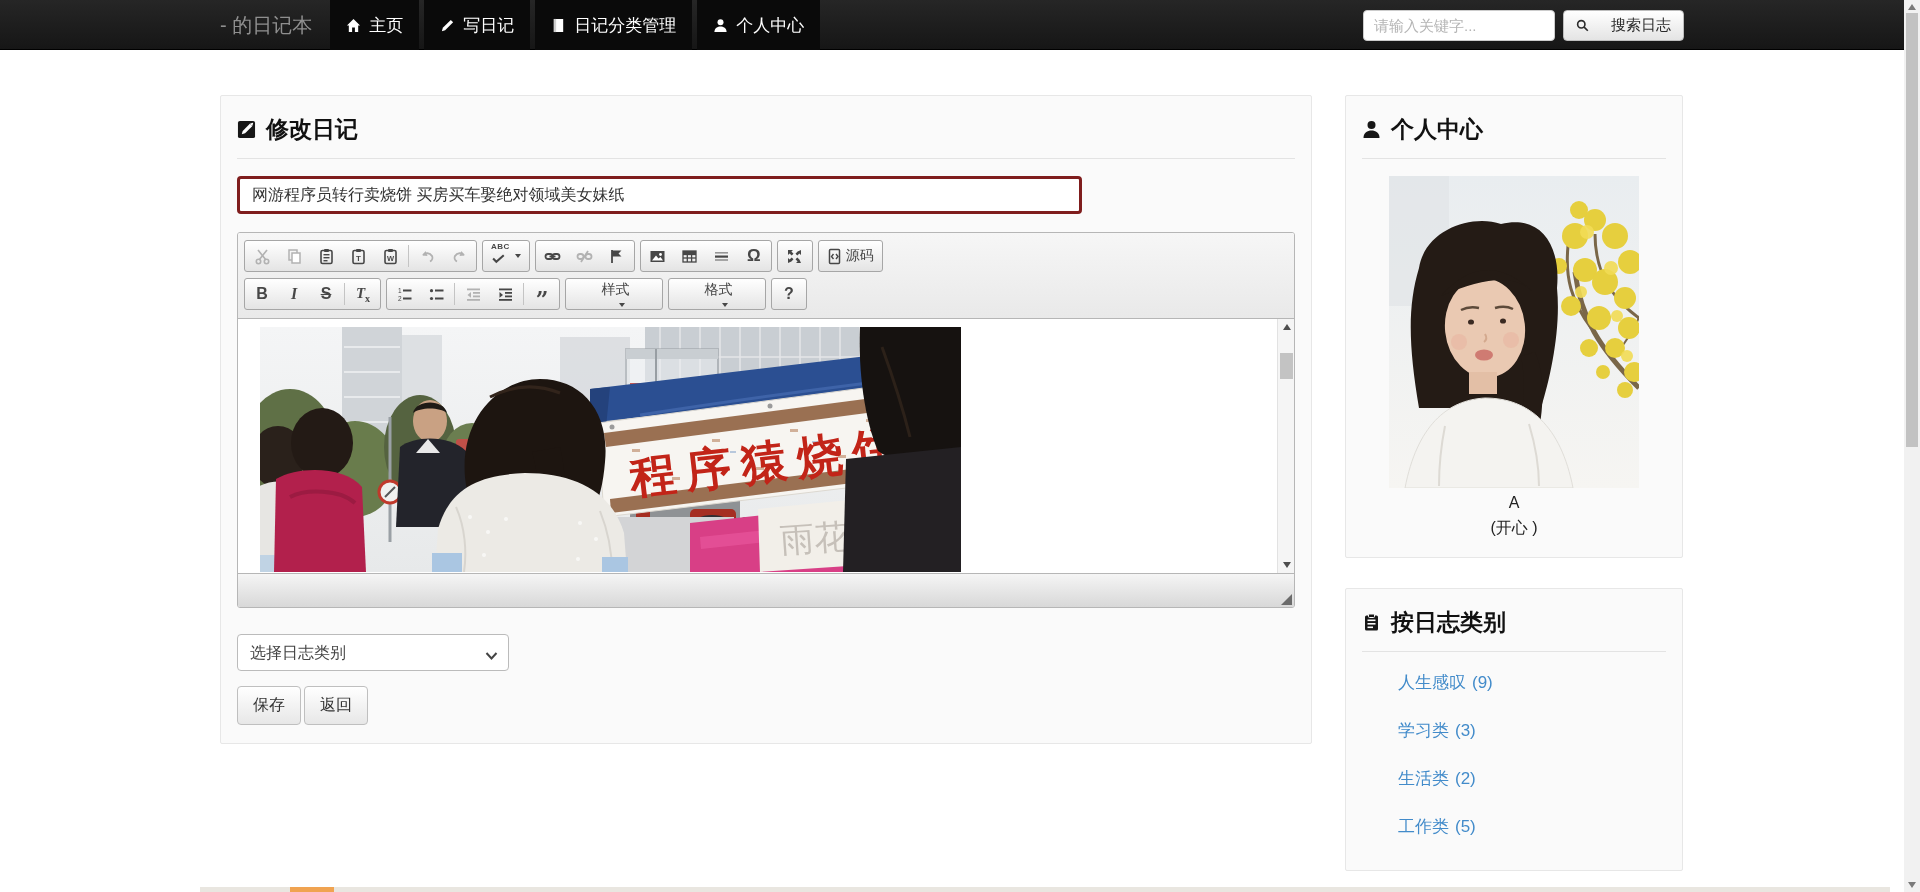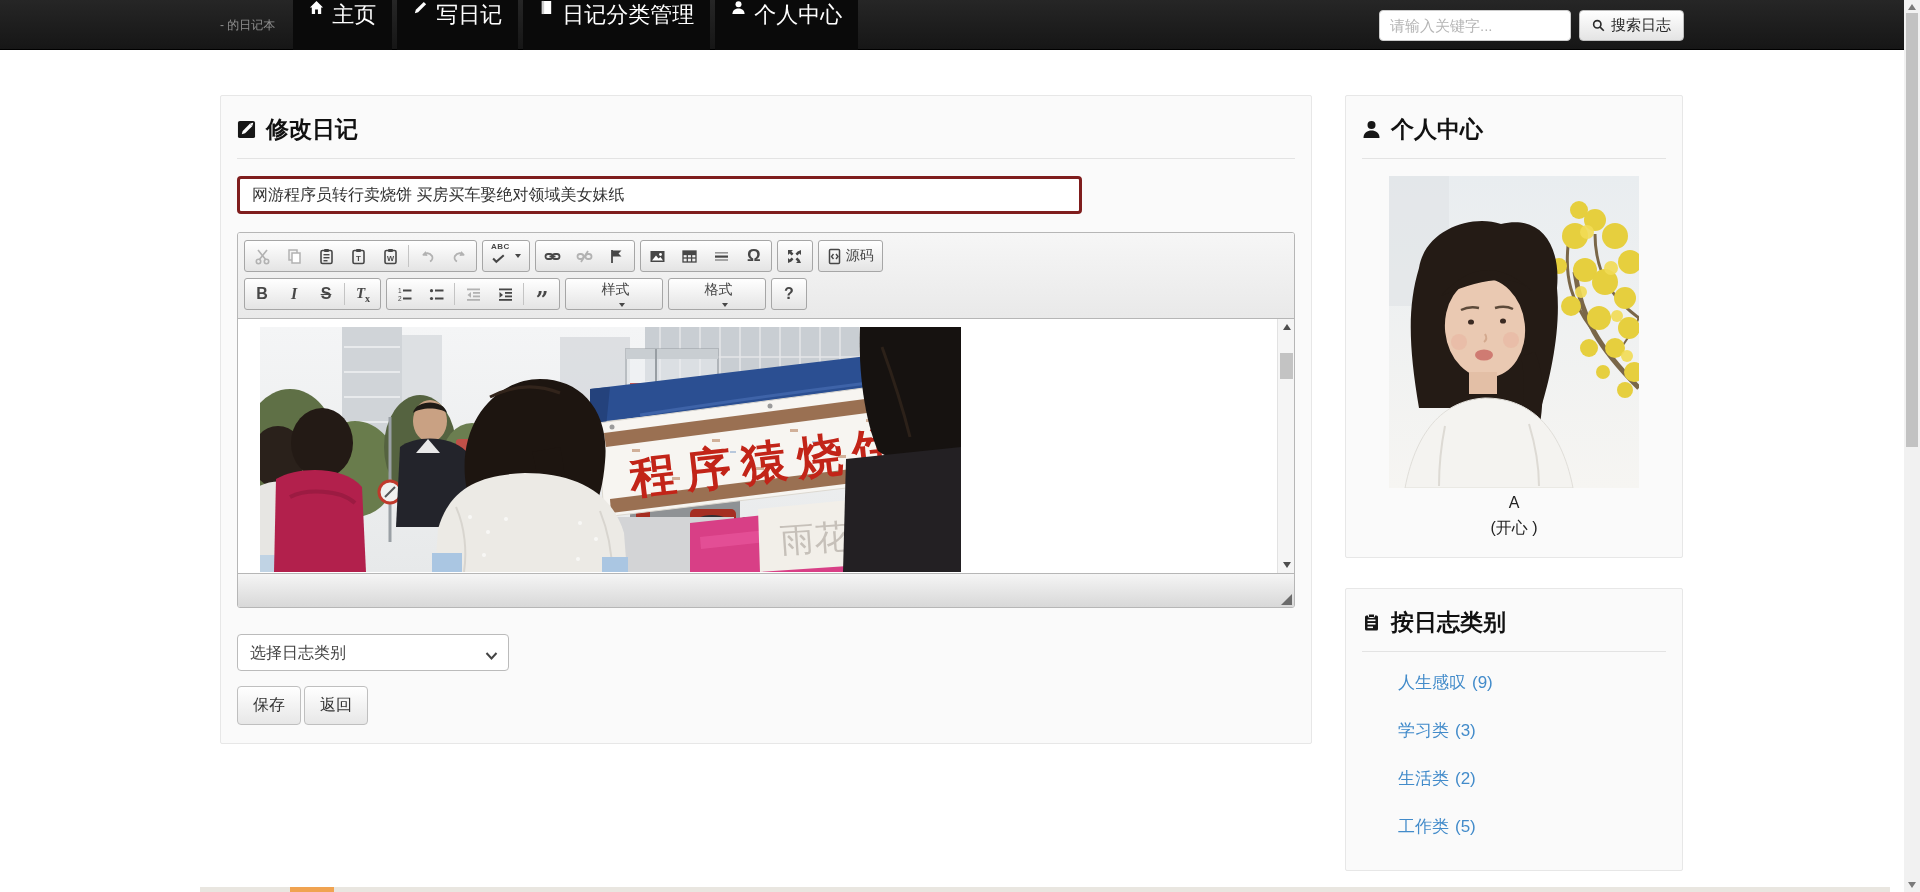--- a/index.html
+++ b/index.html
@@ -2,30 +2,30 @@
 <html><head>
 <meta charset="utf-8">
 <style>
   * { box-sizing: border-box; margin: 0; padding: 0; }
   html,body { width:1920px; height:892px; overflow:hidden; background:#fff;
     font-family:"Liberation Sans","DejaVu Sans",sans-serif; color:#333; }
 
   
   .navbar { height:50px; background:linear-gradient(#262626,#161616); border-bottom:1px solid #000; position:relative; }
   .nav-inner { width:1464px; margin-left:220px; height:50px; display:flex; align-items:center; position:relative; }
-  .brand { color:#8f8f8f; font-size:12px; margin-right:18px; text-decoration:none; white-space:nowrap; }
+  .brand { color:#8f8f8f; font-size:20px; margin-right:18px; text-decoration:none; white-space:nowrap; }
   .nav-links { display:flex; height:50px; }
-  .nav-link { display:flex; align-items:flex-start; gap:8px; padding:0 16px; margin-right:5px;
-    background:#0a0a0a; color:#fff; font-size:22px; text-decoration:none; height:50px; }
+  .nav-link { display:flex; align-items:center; gap:8px; padding:0 16px; margin-right:5px;
+    background:#0a0a0a; color:#fff; font-size:17px; text-decoration:none; height:50px; }
   .nav-link svg { width:15px; height:15px; fill:#fff; }
   .nav-search { margin-left:auto; display:flex; align-items:center; gap:8px; }
   .search-input { width:192px; height:31px; border:1px solid #ccc; border-radius:4px; padding:0 10px;
     font-size:15px; color:#555; background:#fff; }
   .search-input::placeholder { color:#b5b5b5; }
-  .search-btn { height:31px; padding:0 12px; display:flex; align-items:center; gap:6px;
+  .search-btn { height:31px; padding:0 12px; display:flex; align-items:center; gap:22px;
     background:linear-gradient(#ffffff,#e4e4e4); border:1px solid #bdbdbd; border-radius:4px;
     font-size:15px; color:#2b2b2b; cursor:pointer;font-family:Liberation Serif, serif; }
   .search-btn svg { width:13px; height:13px; stroke:#2b2b2b; fill:none; stroke-width:2; }
 
   
   .page { width:1464px; margin-left:220px; padding-top:45px; display:flex; align-items:flex-start; }
   .main-col { width:1092px; }
   .side-col { width:338px; margin-left:33px; }
   .panel { background:#fafafa; border:1px solid #e7e7e7; border-radius:2px; padding:18px 16px; margin-bottom:30px; }
   .panel-title { display:flex; align-items:center; gap:10px; font-size:23px; font-weight:bold; color:#111; }

